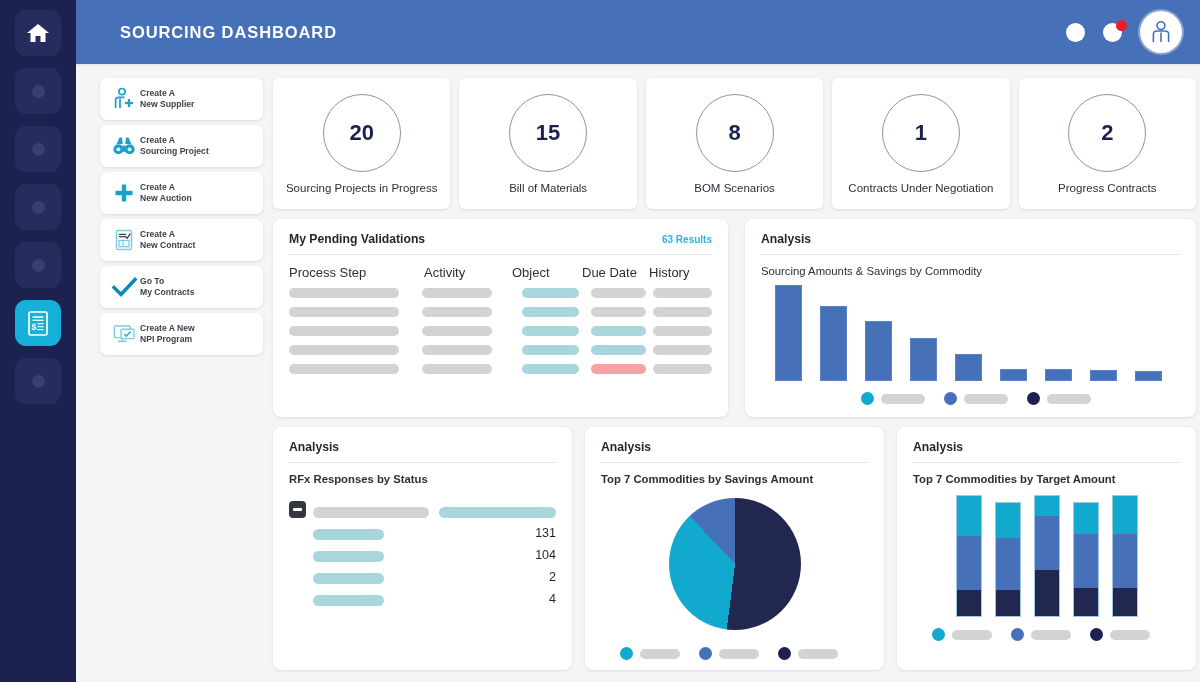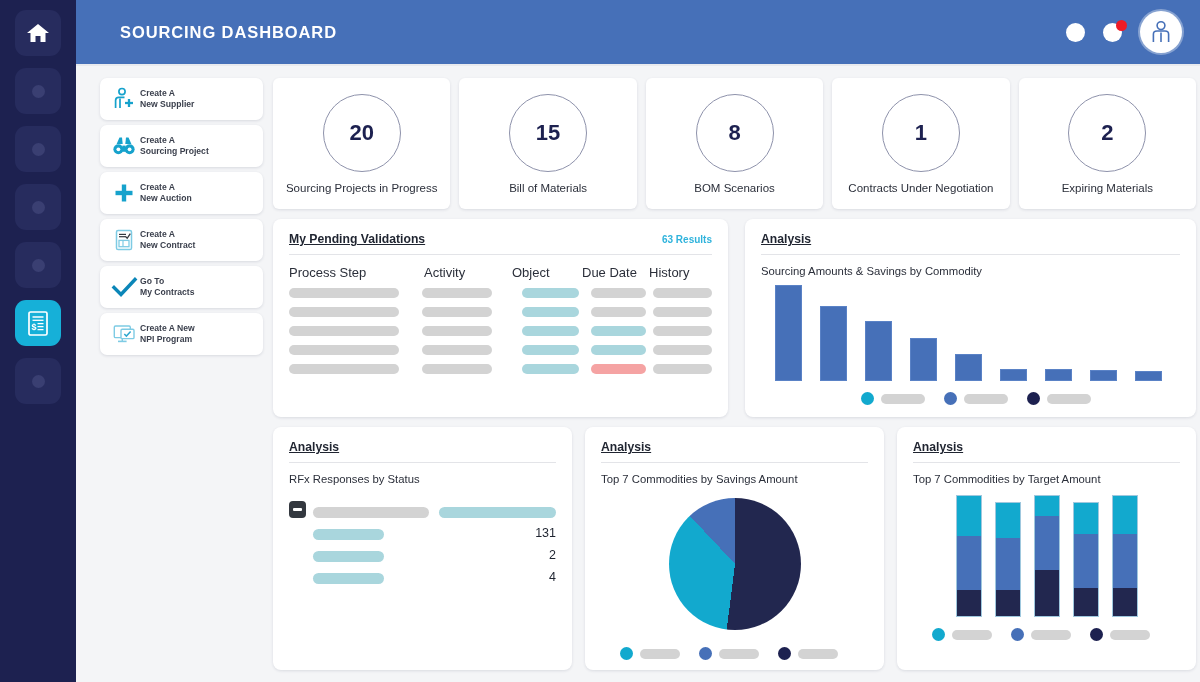--- a/index.html
+++ b/index.html
@@ -96,23 +96,23 @@
   .kpi-num { font-size: 22px; font-weight: bold; color: #1d2150; }
   .kpi-label { font-size: 11.5px; color: #2b2f3a; margin-top: 10px; text-align: center; }
 
   
   .panel {
     background: #fff; border-radius: 8px;
     box-shadow: 0 1px 3px rgba(30,40,70,.12);
     padding: 13px 16px 10px 16px; display: flex; flex-direction: column;
     min-width: 0;
   }
-  .panel-title { font-size: 12.2px; font-weight: bold; color: #1f2430; text-decoration: underline; }
+  .panel-title { font-size: 12.2px; font-weight: bold; color: #1f2430; }
   .panel-rule { height: 1px; background: #e3e4e8; margin: 8px 0 10px 0; }
-  .panel-sub { font-size: 11.3px; font-weight: normal; color: #2b2f3a; margin-bottom: 6px; }
+  .panel-sub { font-size: 11.3px; font-weight: bold; color: #2b2f3a; margin-bottom: 6px; }
   .panel-sub.normal { font-weight: normal; }
 
   .mid-row { display: flex; gap: 17px; height: 198px; flex: 0 0 198px; }
   .bottom-row { display: flex; gap: 13px; flex: 1 1 auto; min-height: 0; }
 
   
   .pv-head { display: flex; align-items: baseline; }
   .pv-results { margin-left: auto; font-size: 10px; color: #2fb3dc; font-weight: bold; }
   .pv-cols { display: flex; margin-bottom: 8px; }
   .pv-col-h { font-size: 13px; color: #2b2f3a; }
@@ -329,21 +329,21 @@
           <div class="kpi-card">
             <div class="kpi-circle">
                 <span class="kpi-num">1</span>
               </div>
             <div class="kpi-label">Contracts Under Negotiation</div>
           </div>
           <div class="kpi-card">
             <div class="kpi-circle">
                 <span class="kpi-num">2</span>
               </div>
-            <div class="kpi-label">Expiring Materials</div>
+            <div class="kpi-label">Progress Contracts</div>
           </div>
         </section>
 
         <section class="mid-row">
 
           <div class="panel" style="flex:0 0 455px;">
             <div class="pv-head">
               <span class="panel-title">My Pending Validations</span>
               <a class="pv-results">63 Results</a>
             </div>
@@ -461,20 +461,25 @@
               </div>
               <div id="rfx-rows">
                   <div class="rfx-row">
                     <span style="flex: 0 0 24px;"></span>
                     <span class="rfx-label c-teal" style="width: 110px;"></span>
                     <span class="rfx-num">131</span>
                   </div>
                   <div class="rfx-row">
                     <span style="flex: 0 0 24px;"></span>
                     <span class="rfx-label c-teal" style="width: 110px;"></span>
+                    <span class="rfx-num">104</span>
+                  </div>
+                  <div class="rfx-row">
+                    <span style="flex: 0 0 24px;"></span>
+                    <span class="rfx-label c-teal" style="width: 110px;"></span>
                     <span class="rfx-num">2</span>
                   </div>
                   <div class="rfx-row">
                     <span style="flex: 0 0 24px;"></span>
                     <span class="rfx-label c-teal" style="width: 110px;"></span>
                     <span class="rfx-num">4</span>
                   </div>
                 </div>
             </div>
           </div>

